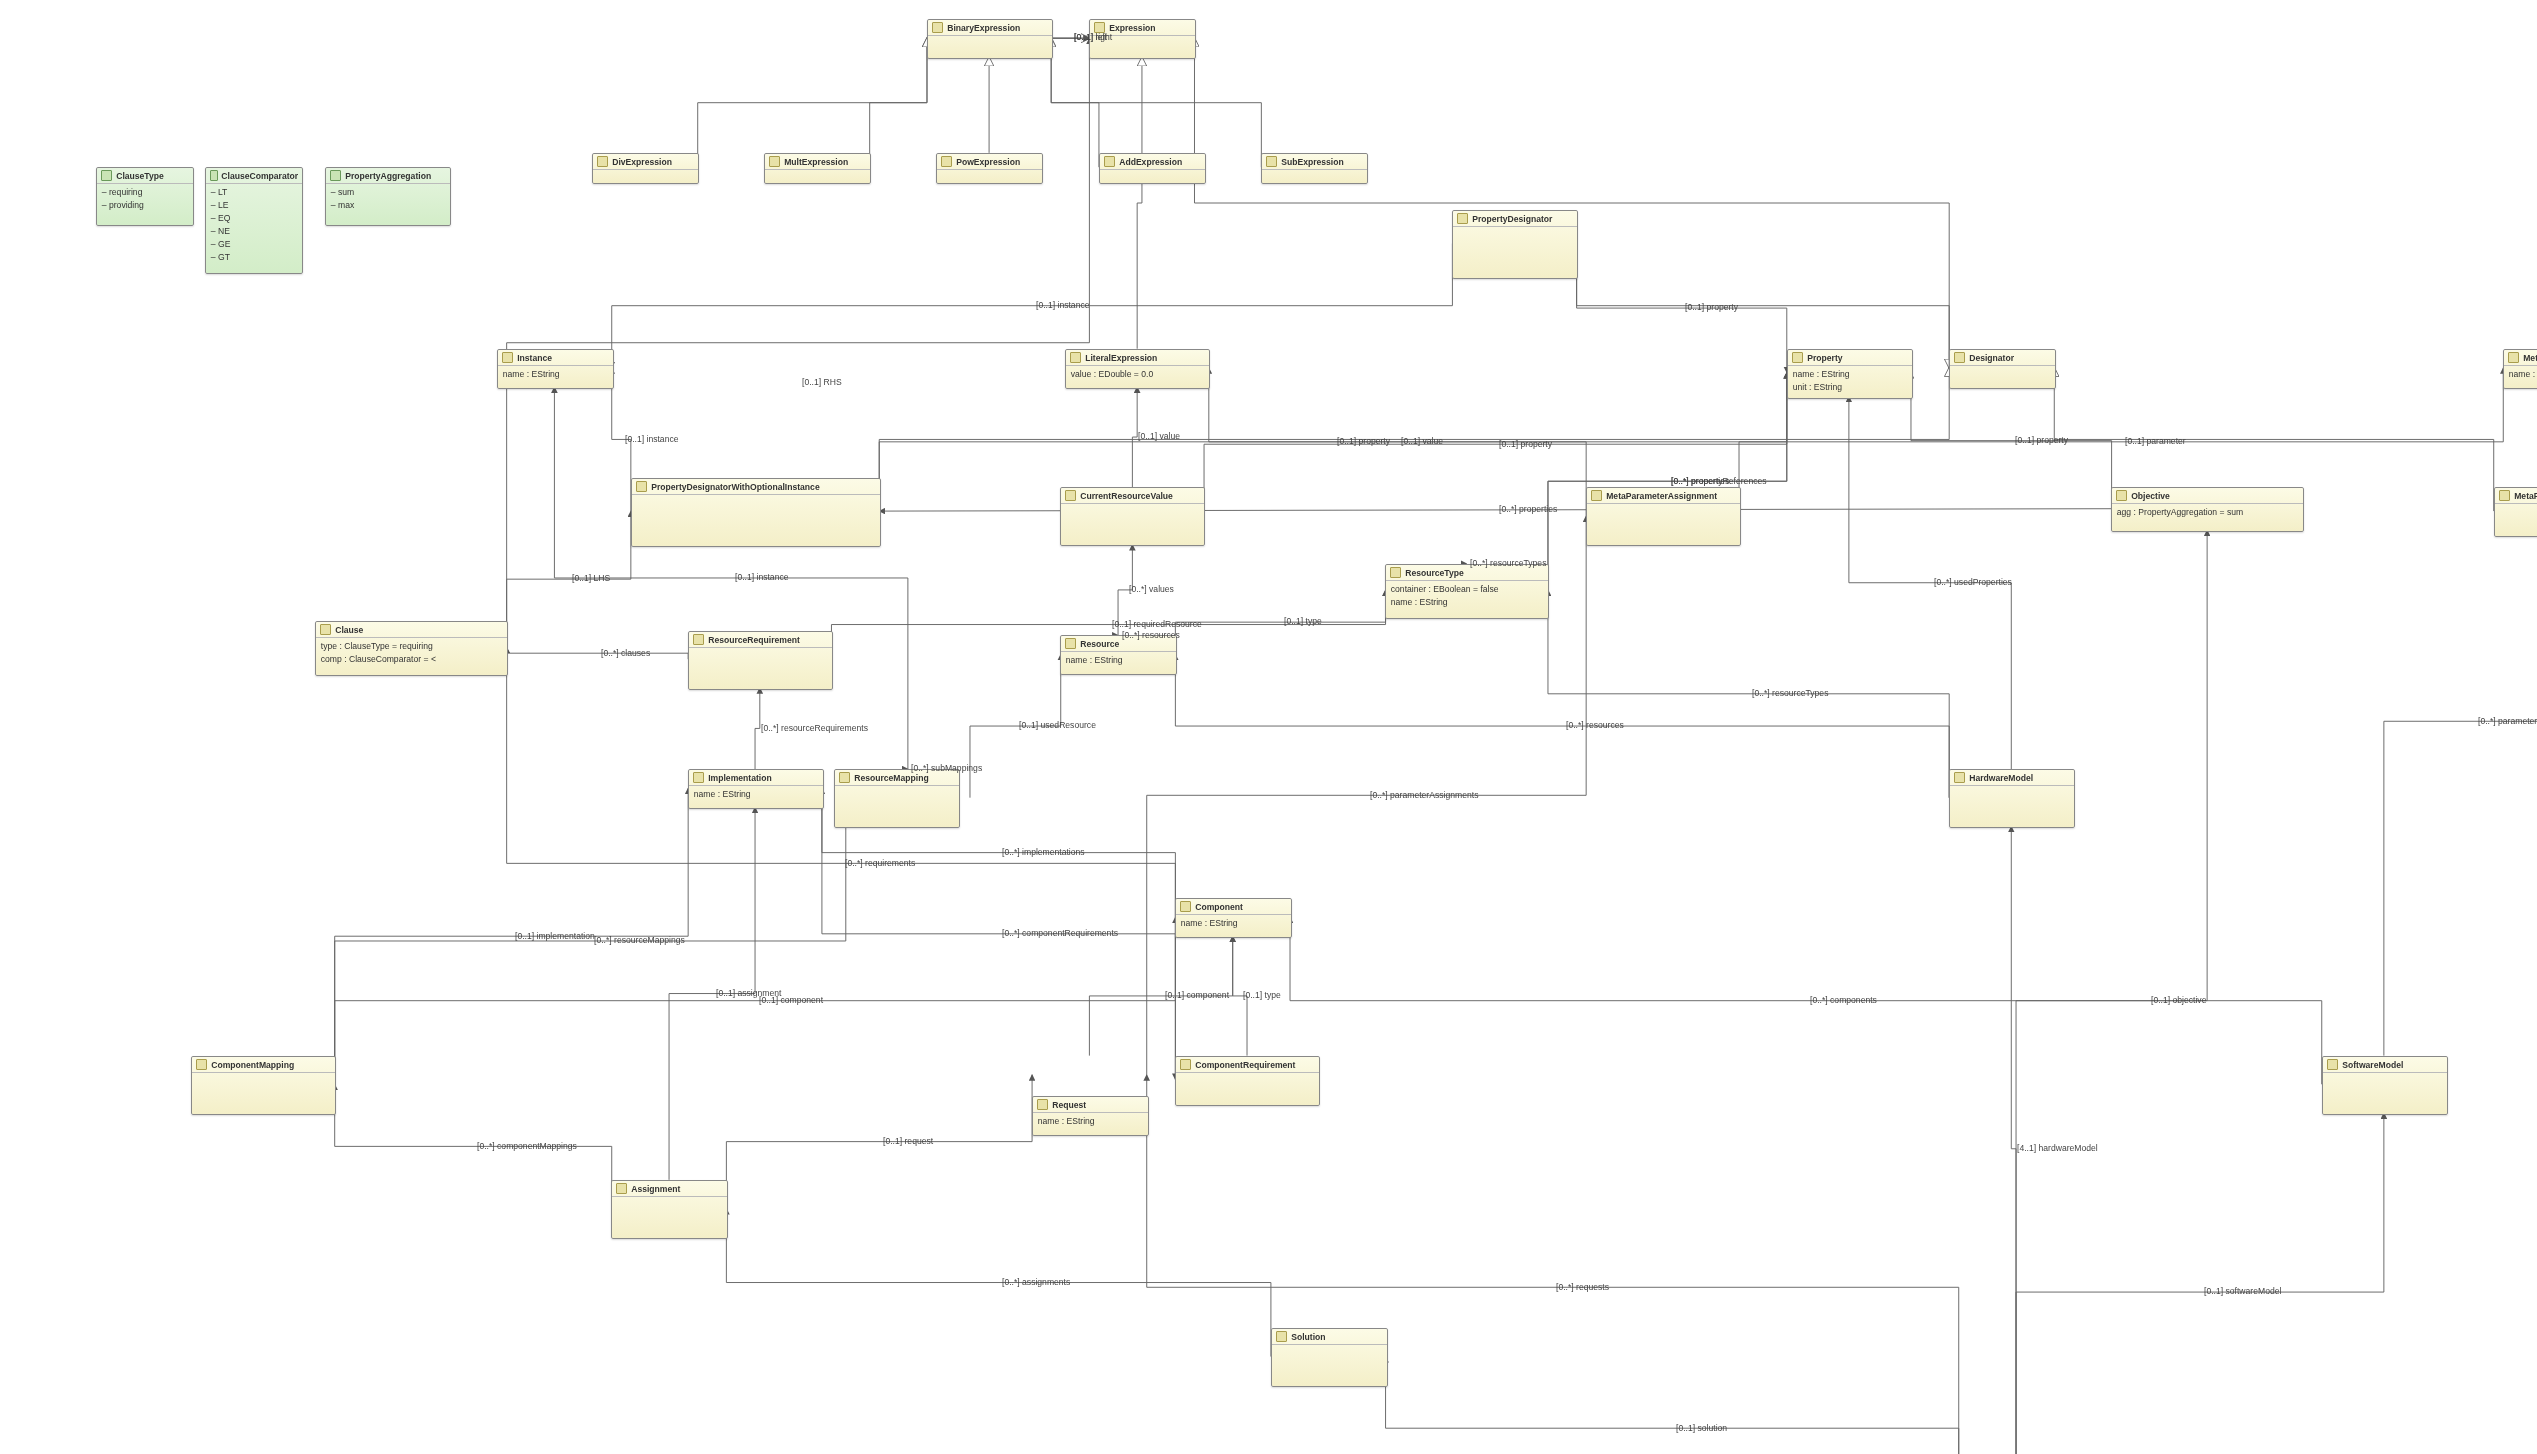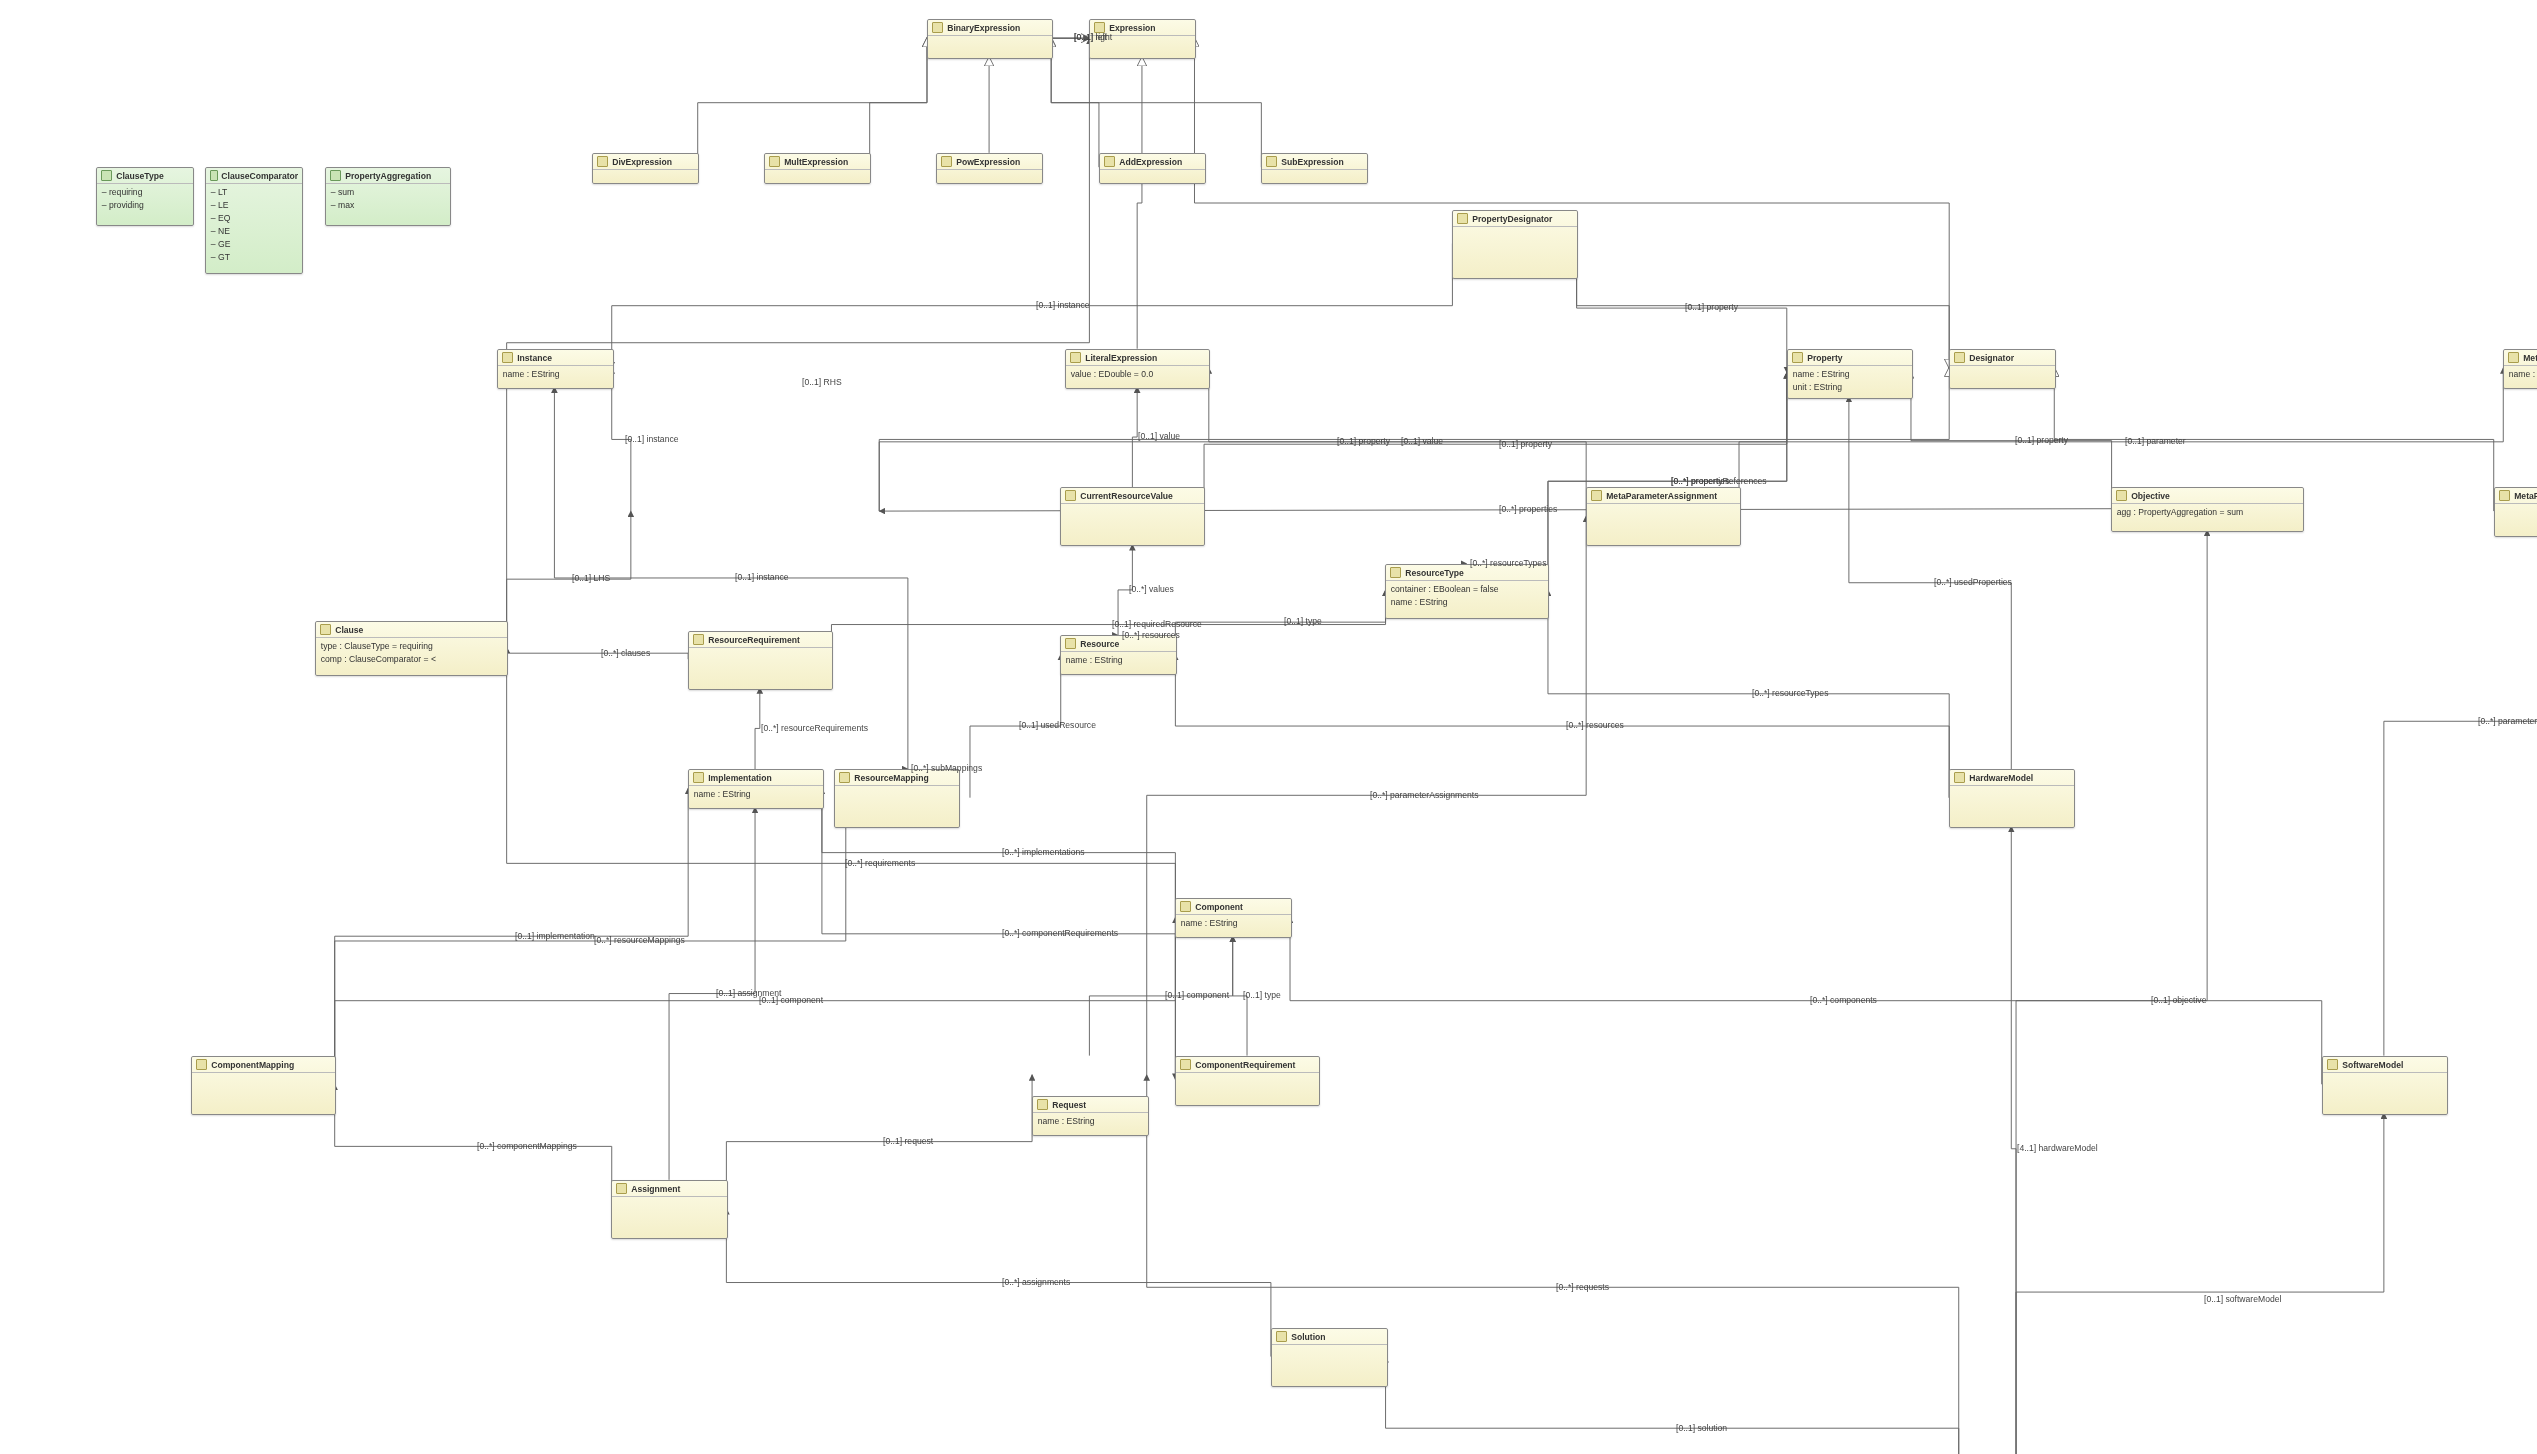--- a/index.html
+++ b/index.html
@@ -215,20 +215,27 @@
     </div>
     <div class="node" style="left: 2503px; top: 349px; width: 124px; min-height: 38px;">
       <div class="hdr">
         <span class="ic c"></span>
         <span>MetaParameter</span>
       </div>
       <div class="body">
         <div>name : EString</div>
       </div>
     </div>
+    <div class="node" style="left: 631px; top: 478px; width: 248px; min-height: 67px;">
+      <div class="hdr">
+        <span class="ic c"></span>
+        <span>PropertyDesignatorWithOptionalInstance</span>
+      </div>
+      <div class="body"></div>
+    </div>
     <div class="node" style="left: 1060px; top: 487px; width: 143px; min-height: 57px;">
       <div class="hdr">
         <span class="ic c"></span>
         <span>CurrentResourceValue</span>
       </div>
       <div class="body"></div>
     </div>
     <div class="node" style="left: 1586px; top: 487px; width: 153px; min-height: 57px;">
       <div class="hdr">
         <span class="ic c"></span>
@@ -402,18 +409,18 @@
     <div class="lbl" style="left: 1370px; top: 790px;">[0..*] parameterAssignments</div>
     <div class="lbl" style="left: 1243px; top: 990px;">[0..1] type</div>
     <div class="lbl" style="left: 845px; top: 858px;">[0..*] requirements</div>
     <div class="lbl" style="left: 1810px; top: 995px;">[0..*] components</div>
     <div class="lbl" style="left: 2478px; top: 716px;">[0..*] parameters</div>
     <div class="lbl" style="left: 477px; top: 1141px;">[0..*] componentMappings</div>
     <div class="lbl" style="left: 883px; top: 1136px;">[0..1] request</div>
     <div class="lbl" style="left: 716px; top: 988px;">[0..1] assignment</div>
     <div class="lbl" style="left: 1002px; top: 1277px;">[0..*] assignments</div>
     <div class="lbl" style="left: 2017px; top: 1143px;">[4..1] hardwareModel</div>
-    <div class="lbl" style="left: 2204px; top: 1286px; margin-top: 8px;">[0..1] softwareModel</div>
+    <div class="lbl" style="left: 2204px; top: 1286px;">[0..1] softwareModel</div>
     <div class="lbl" style="left: 1556px; top: 1282px;">[0..*] requests</div>
     <div class="lbl" style="left: 1676px; top: 1423px;">[0..1] solution</div>
     <div class="lbl" style="left: 2115px; top: 995px; padding-left: 36px;">[0..1] objective</div>
   </div>
 
 
 </body></html>

